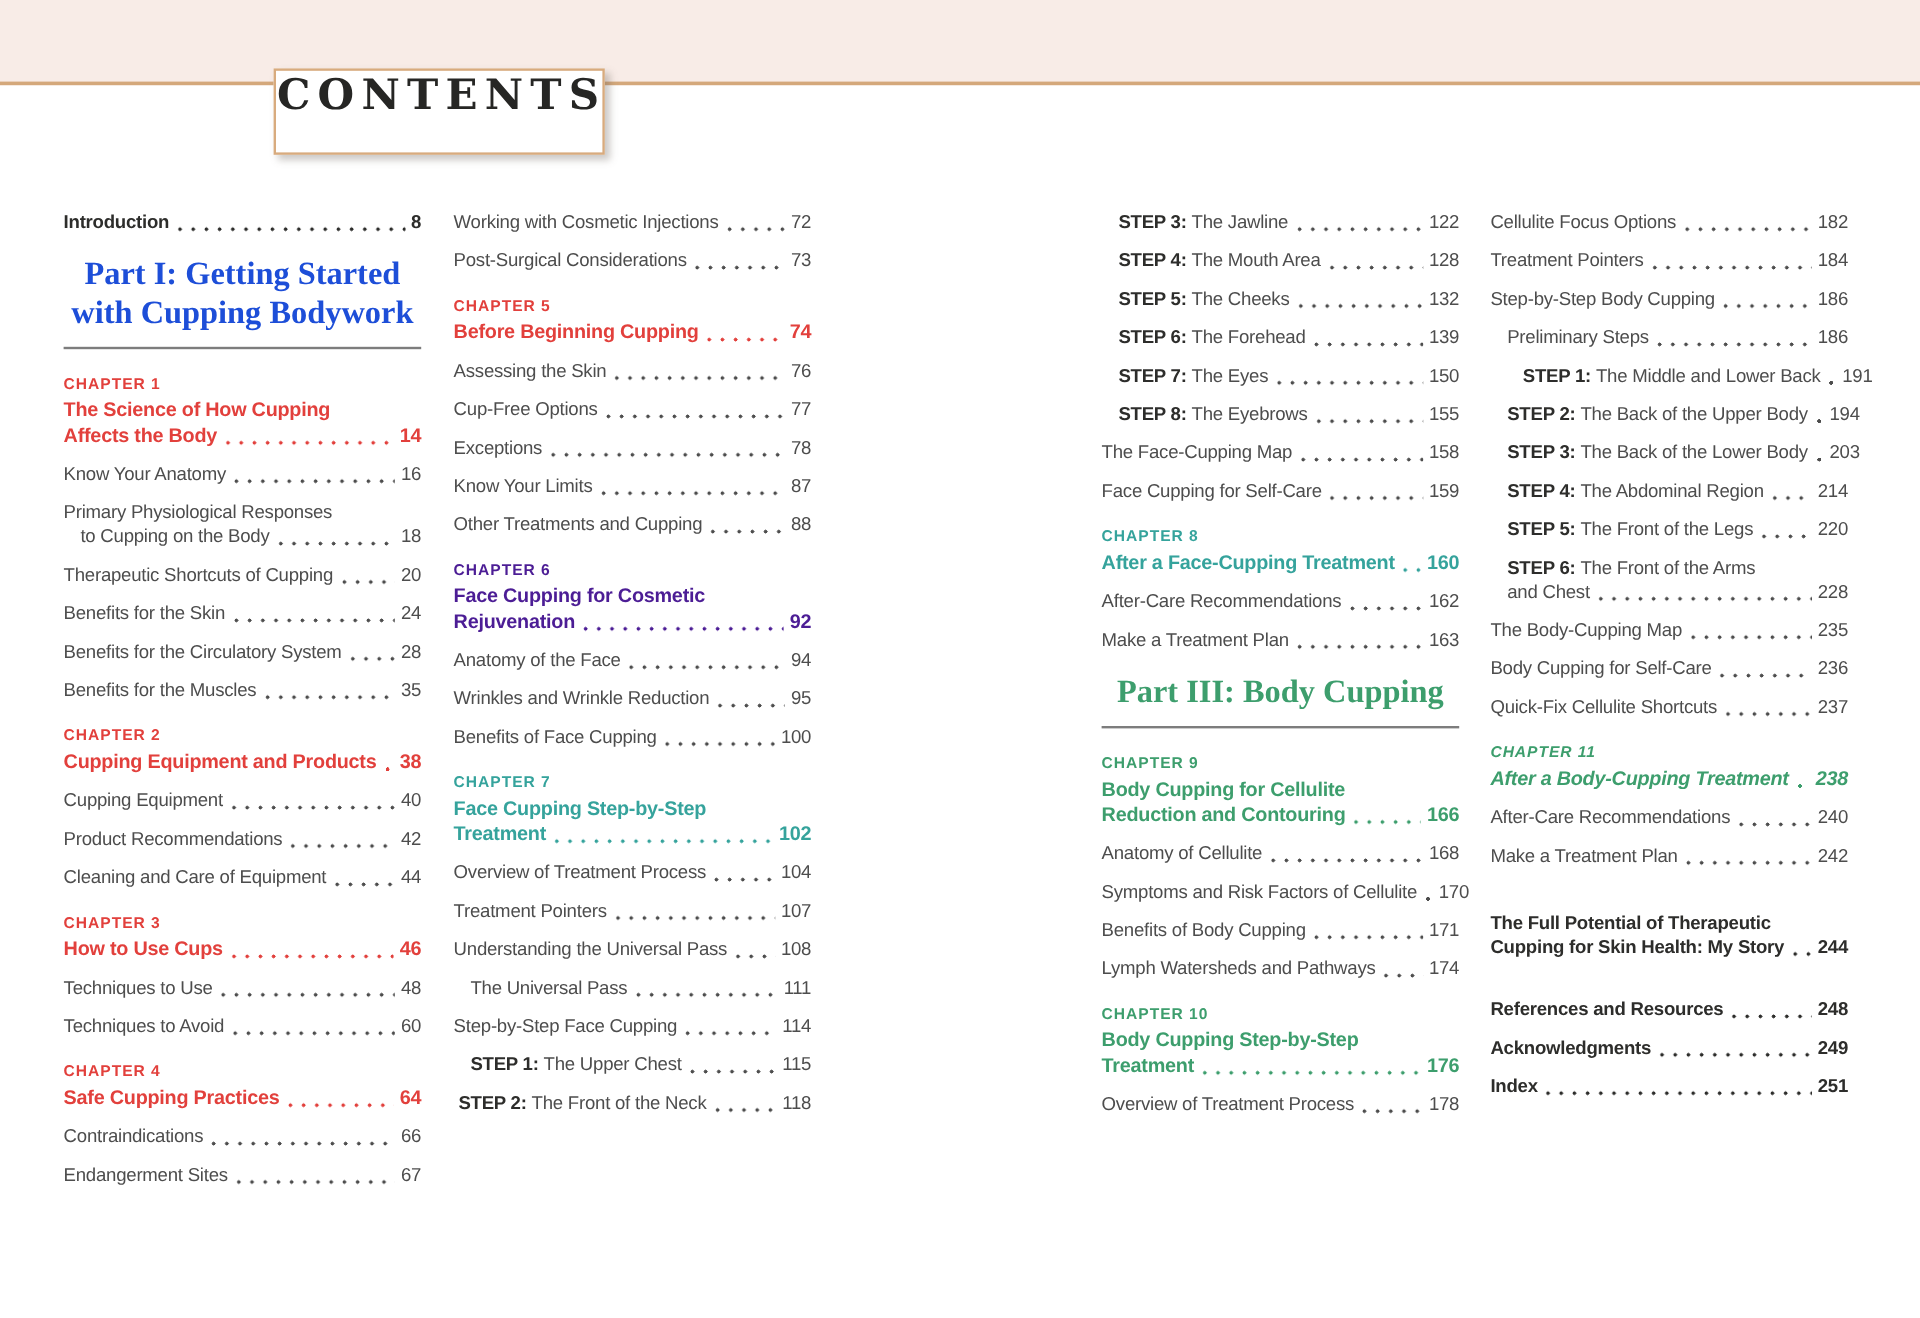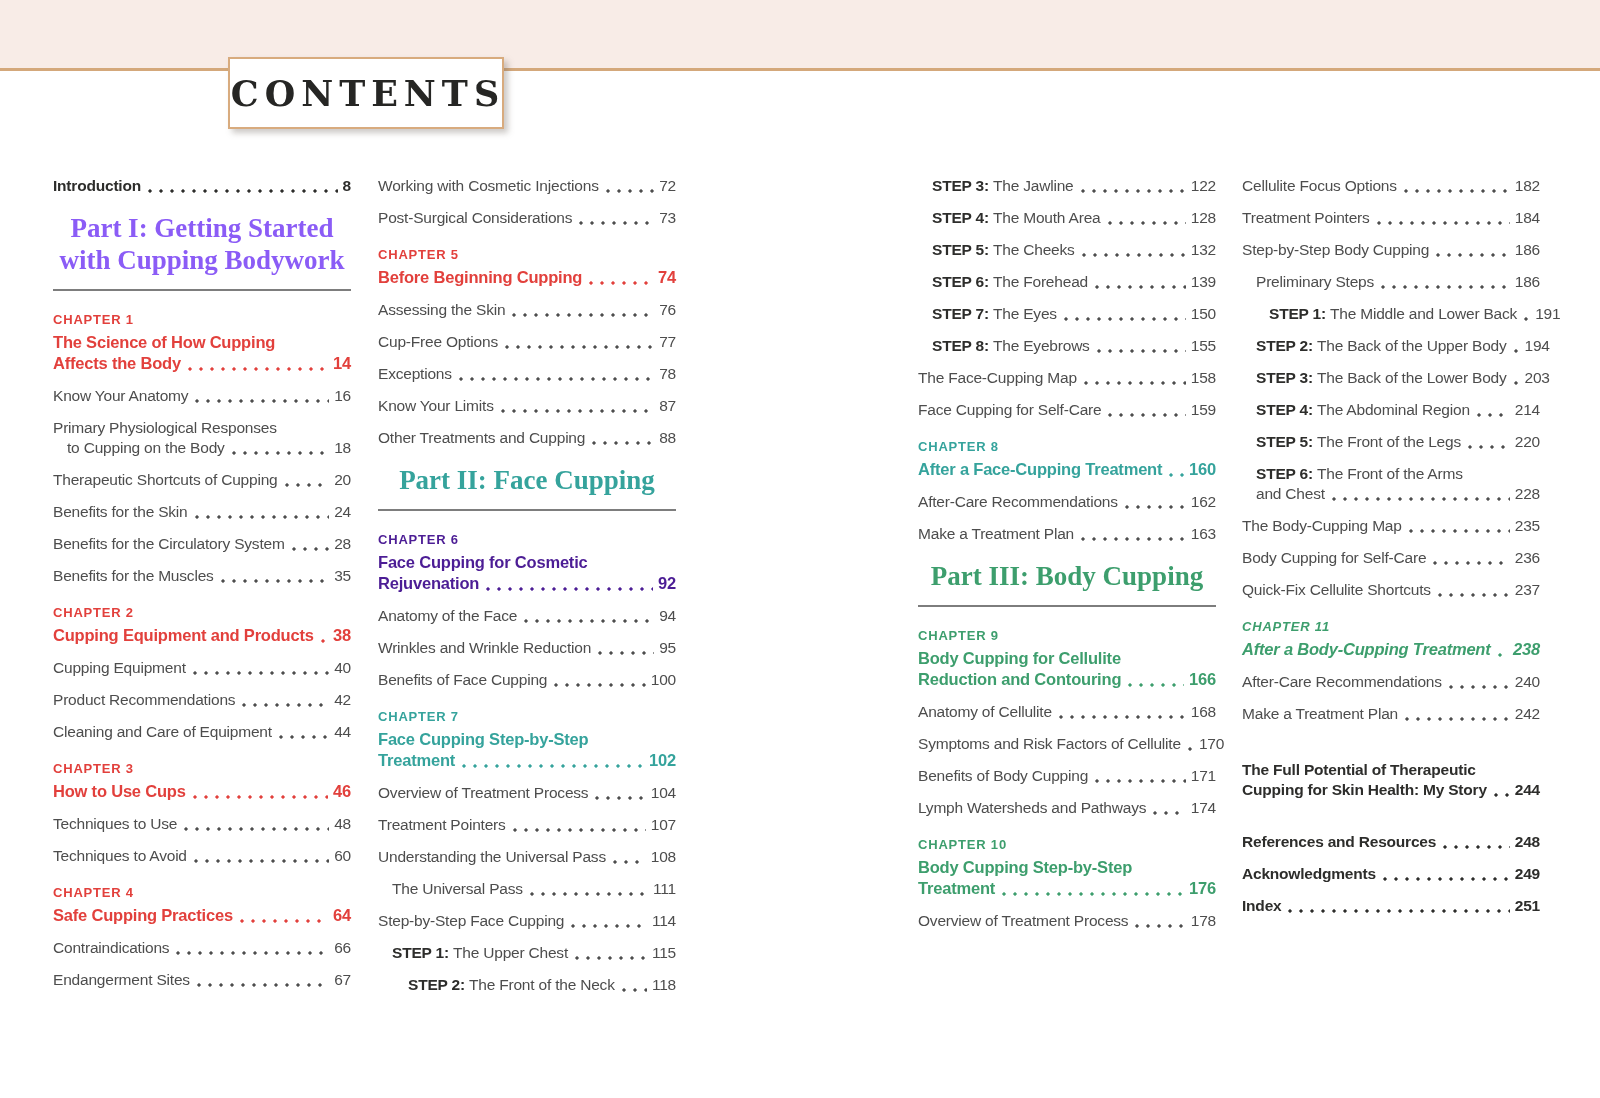--- a/index.html
+++ b/index.html
@@ -9,21 +9,21 @@
     font-family:"Liberation Sans",sans-serif;
   }
   .band{
     position:absolute;left:0;top:0;width:1600px;height:68px;
     background:#f8ece7;border-bottom:3px solid #d4a87b;
   }
   .contents-box{
     position:absolute;left:228px;top:57px;width:268px;height:68px;
     background:#ffffff;border:2px solid #d8ab7e;
     box-shadow:4px 4px 6px rgba(110,100,92,0.35);
-    display:flex;align-items:center;justify-content:center;
+    display:flex;align-items:flex-start;justify-content:center;
     font-family:"DejaVu Serif",serif;font-weight:700;
     font-size:35px;letter-spacing:6px;color:#262624;
     white-space:nowrap;z-index:2;padding-left:4px;
   }
   .col{position:absolute;top:176px;width:298px;}
   .col-0{left:53px}
   .col-1{left:378px}
   .col-2{left:918px}
   .col-3{left:1242px}
 
@@ -65,21 +65,21 @@
 </div>
 
 <div class="col col-0">
     <div class="entry bold">
       <div class="erow">
         <span class="etext">Introduction</span>
         <span class="dots"></span>
         <span class="pg">8</span>
       </div>
     </div>
-    <div class="part" style="color: #8b5cf6;">
+    <div class="part" style="color: #1d4ed8;">
       <div>Part I: Getting Started</div>
       <div>with Cupping Bodywork</div>
       <div class="rule"></div>
     </div>
     <div class="chapter" style="color: rgb(226, 64, 60);">
       <div class="clabel">CHAPTER 1</div>
       <div class="cline">The Science of How Cupping</div>
       <div class="erow">
         <span class="etext">Affects the Body</span>
         <span class="dots"></span>
@@ -254,24 +254,20 @@
         <span class="pg">87</span>
       </div>
     </div>
     <div class="entry">
       <div class="erow">
         <span class="etext">Other Treatments and Cupping</span>
         <span class="dots"></span>
         <span class="pg">88</span>
       </div>
     </div>
-    <div class="part" style="color: rgb(53, 163, 156);">
-      <div>Part II: Face Cupping</div>
-      <div class="rule"></div>
-    </div>
     <div class="chapter" style="color: #4c1d95;">
       <div class="clabel">CHAPTER 6</div>
       <div class="cline">Face Cupping for Cosmetic</div>
       <div class="erow">
         <span class="etext">Rejuvenation</span>
         <span class="dots"></span>
         <span class="pg">92</span>
       </div>
     </div>
     <div class="entry">
@@ -339,21 +335,21 @@
         <span class="pg">114</span>
       </div>
     </div>
     <div class="entry" style="margin-left: 14px;">
       <div class="erow">
         <span class="etext"><b class="prefix">STEP 1: </b>The Upper Chest</span>
         <span class="dots"></span>
         <span class="pg">115</span>
       </div>
     </div>
-    <div class="entry" style="margin-left: 30px;">
+    <div class="entry" style="margin-left: 4px;">
       <div class="erow">
         <span class="etext"><b class="prefix">STEP 2: </b>The Front of the Neck</span>
         <span class="dots"></span>
         <span class="pg">118</span>
       </div>
     </div>
   </div>
 <div class="col col-2">
     <div class="entry" style="margin-left: 14px;">
       <div class="erow">

